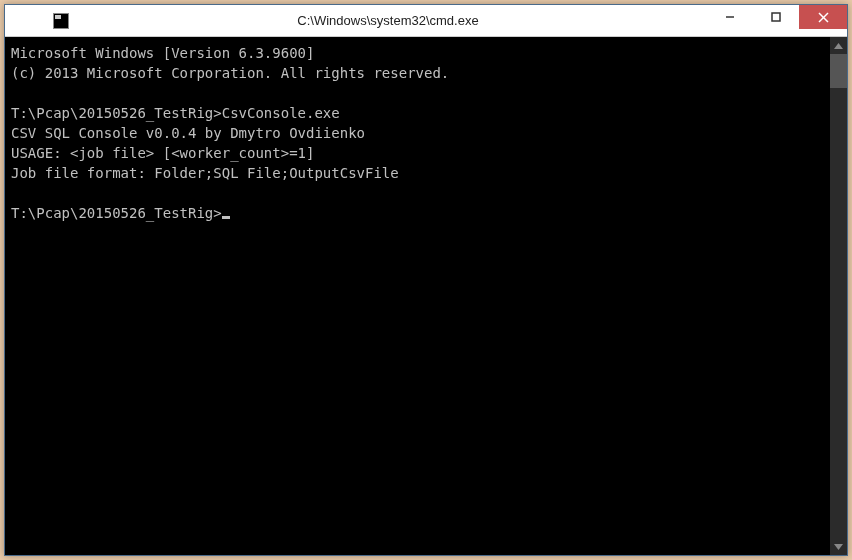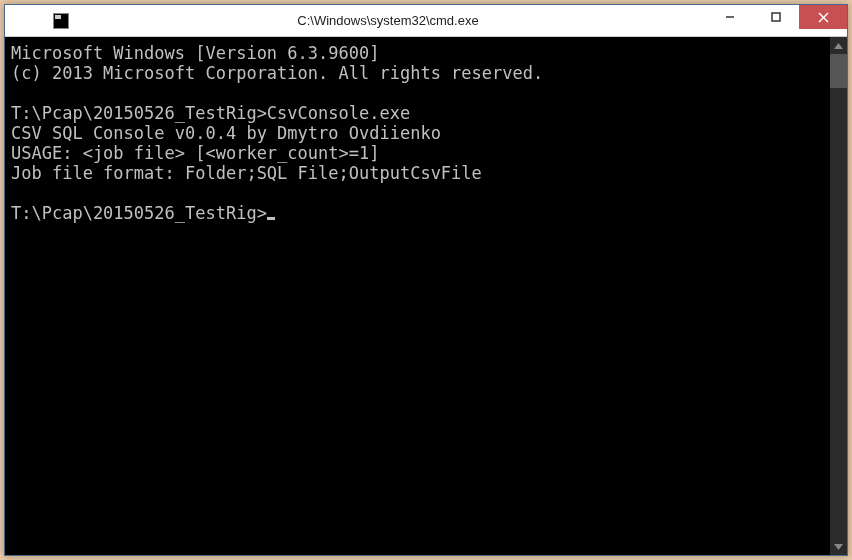--- a/index.html
+++ b/index.html
@@ -83,21 +83,21 @@
     position: relative;
     width: 100%;
     height: calc(100% - 32px);
     background: #000;
     display: flex;
   }
   .console-text {
     flex: 1;
     padding: 6px 4px 6px 6px;
     font-family: "Lucida Console", Consolas, monospace;
-    font-size: 17px;
+    font-size: 14px;
     line-height: 20px;
     color: #c0c0c0;
     white-space: pre;
     overflow: hidden;
   }
   .cursor {
     display: inline-block;
     width: 8px;
     height: 3px;
     background: #c0c0c0;

